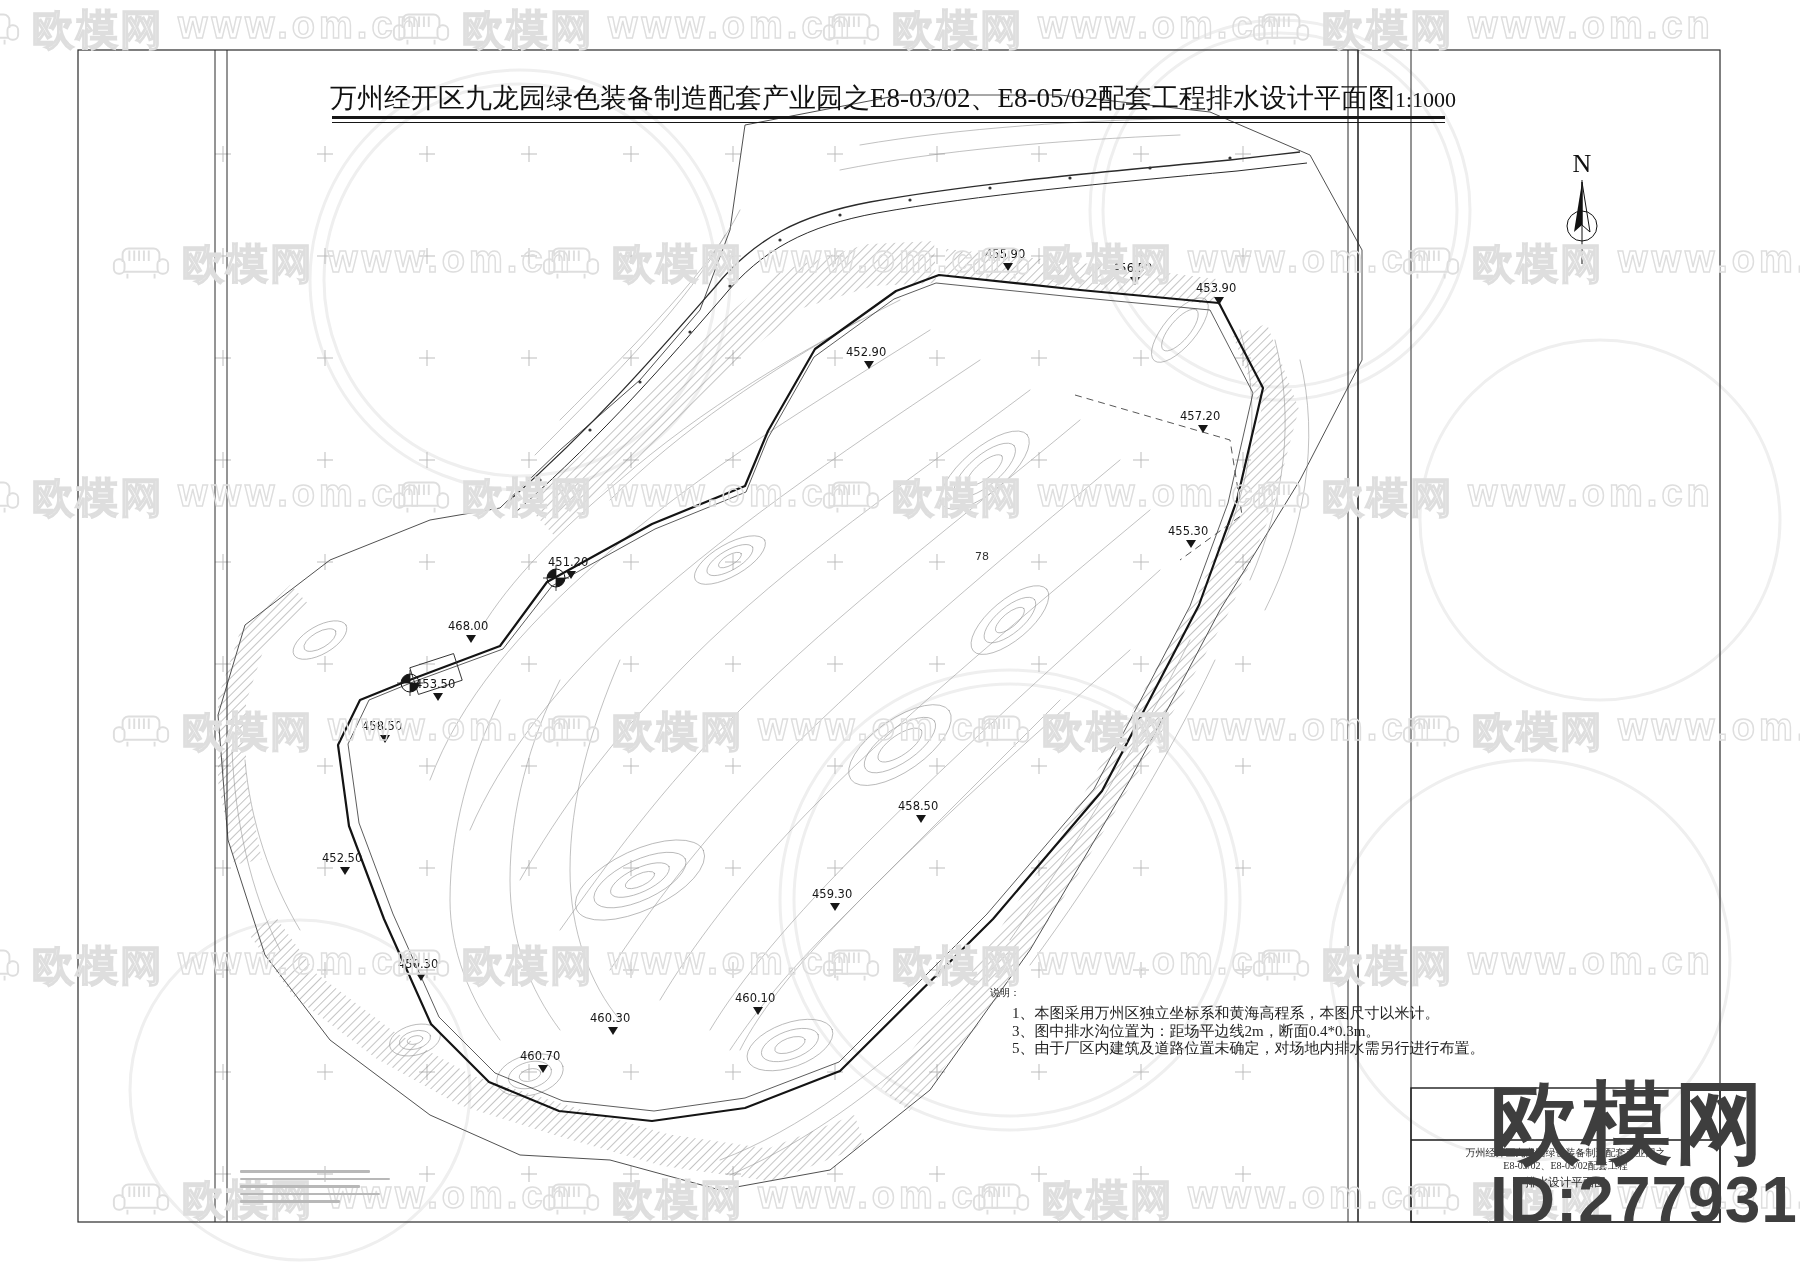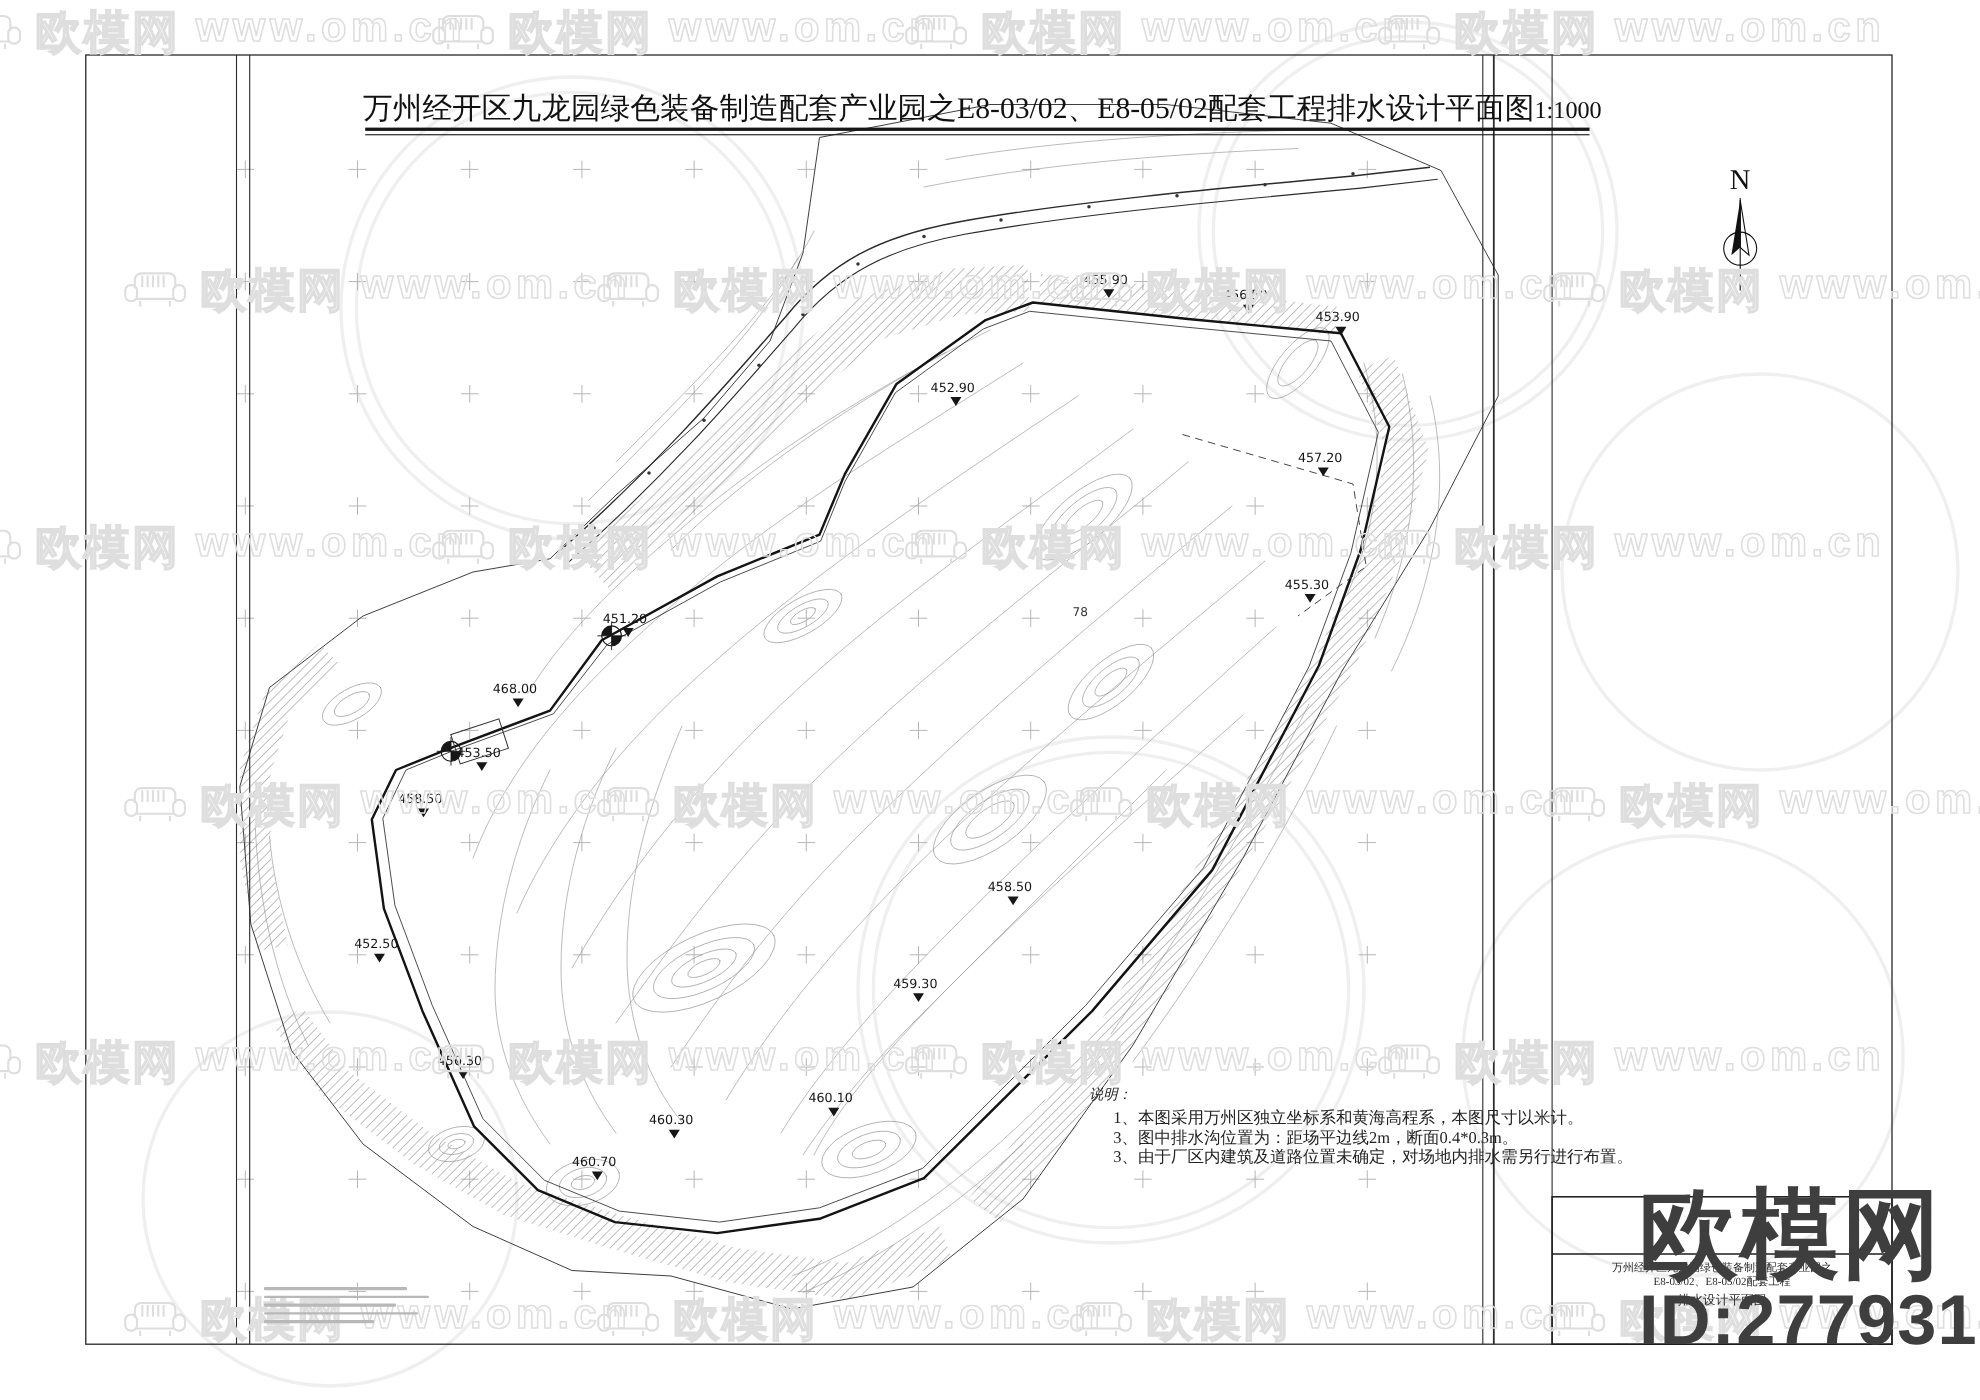--- a/index.html
+++ b/index.html
@@ -15,21 +15,21 @@
   .wm-url{font-size:38px;letter-spacing:4px;}
   
   .drawing-title{position:absolute;left:330px;top:80px;z-index:3;white-space:nowrap;
     font-family:"Liberation Serif",serif;font-size:27px;color:#111;}
   .drawing-title .scale{font-size:22px;}
   .title-rule-1{position:absolute;left:332px;top:116px;width:1113px;height:3px;background:#161616;z-index:3;}
   .title-rule-2{position:absolute;left:332px;top:122px;width:1113px;height:1px;background:#161616;z-index:3;}
   
   .notes{position:absolute;left:990px;top:986px;z-index:3;color:#232323;
     font-family:"Liberation Serif",serif;white-space:nowrap;}
-  .notes .heading{font-size:13px;margin-bottom:5px;font-style:italic;}
+  .notes .heading{font-size:10px;margin-bottom:5px;}
   .notes .note-line{font-size:15px;line-height:17.5px;padding-left:22px;}
   
   .tb-text{position:absolute;left:1411px;top:1146px;width:309px;z-index:3;text-align:center;
     font-family:"Liberation Serif",serif;color:#2a2a2a;}
   .tb-line{font-size:10px;line-height:13px;}
   .tb-line.big{font-size:11.5px;margin-top:4px;}
   
   .big-brand{position:absolute;left:1490px;top:1078px;z-index:4;color:#3e3e3e;
     font-weight:bold;line-height:1;}
   .big-logo{font-size:90px;letter-spacing:2px;}
@@ -580,21 +580,21 @@
     <span>万州经开区九龙园绿色装备制造配套产业园之E8-03/02、E8-05/02配套工程排水设计平面图</span><span class="scale">1:1000</span>
   </div>
   <div class="title-rule-1"></div>
   <div class="title-rule-2"></div>
 
   <div class="notes">
     <div class="heading">说明：</div>
     <div id="note-lines">
         <div class="note-line">1、本图采用万州区独立坐标系和黄海高程系，本图尺寸以米计。</div>
         <div class="note-line">3、图中排水沟位置为：距场平边线2m，断面0.4*0.3m。</div>
-        <div class="note-line">3、由于厂区内建筑及道路位置未确定，对场地内排水需另行进行布置。</div>
+        <div class="note-line">5、由于厂区内建筑及道路位置未确定，对场地内排水需另行进行布置。</div>
       </div>
   </div>
 
   <div class="tb-text">
     <div class="tb-line">万州经开区九龙园绿色装备制造配套产业园之</div>
     <div class="tb-line">E8-03/02、E8-05/02配套工程</div>
     <div class="tb-line big">排水设计平面图</div>
   </div>
 
   <div class="big-brand">

